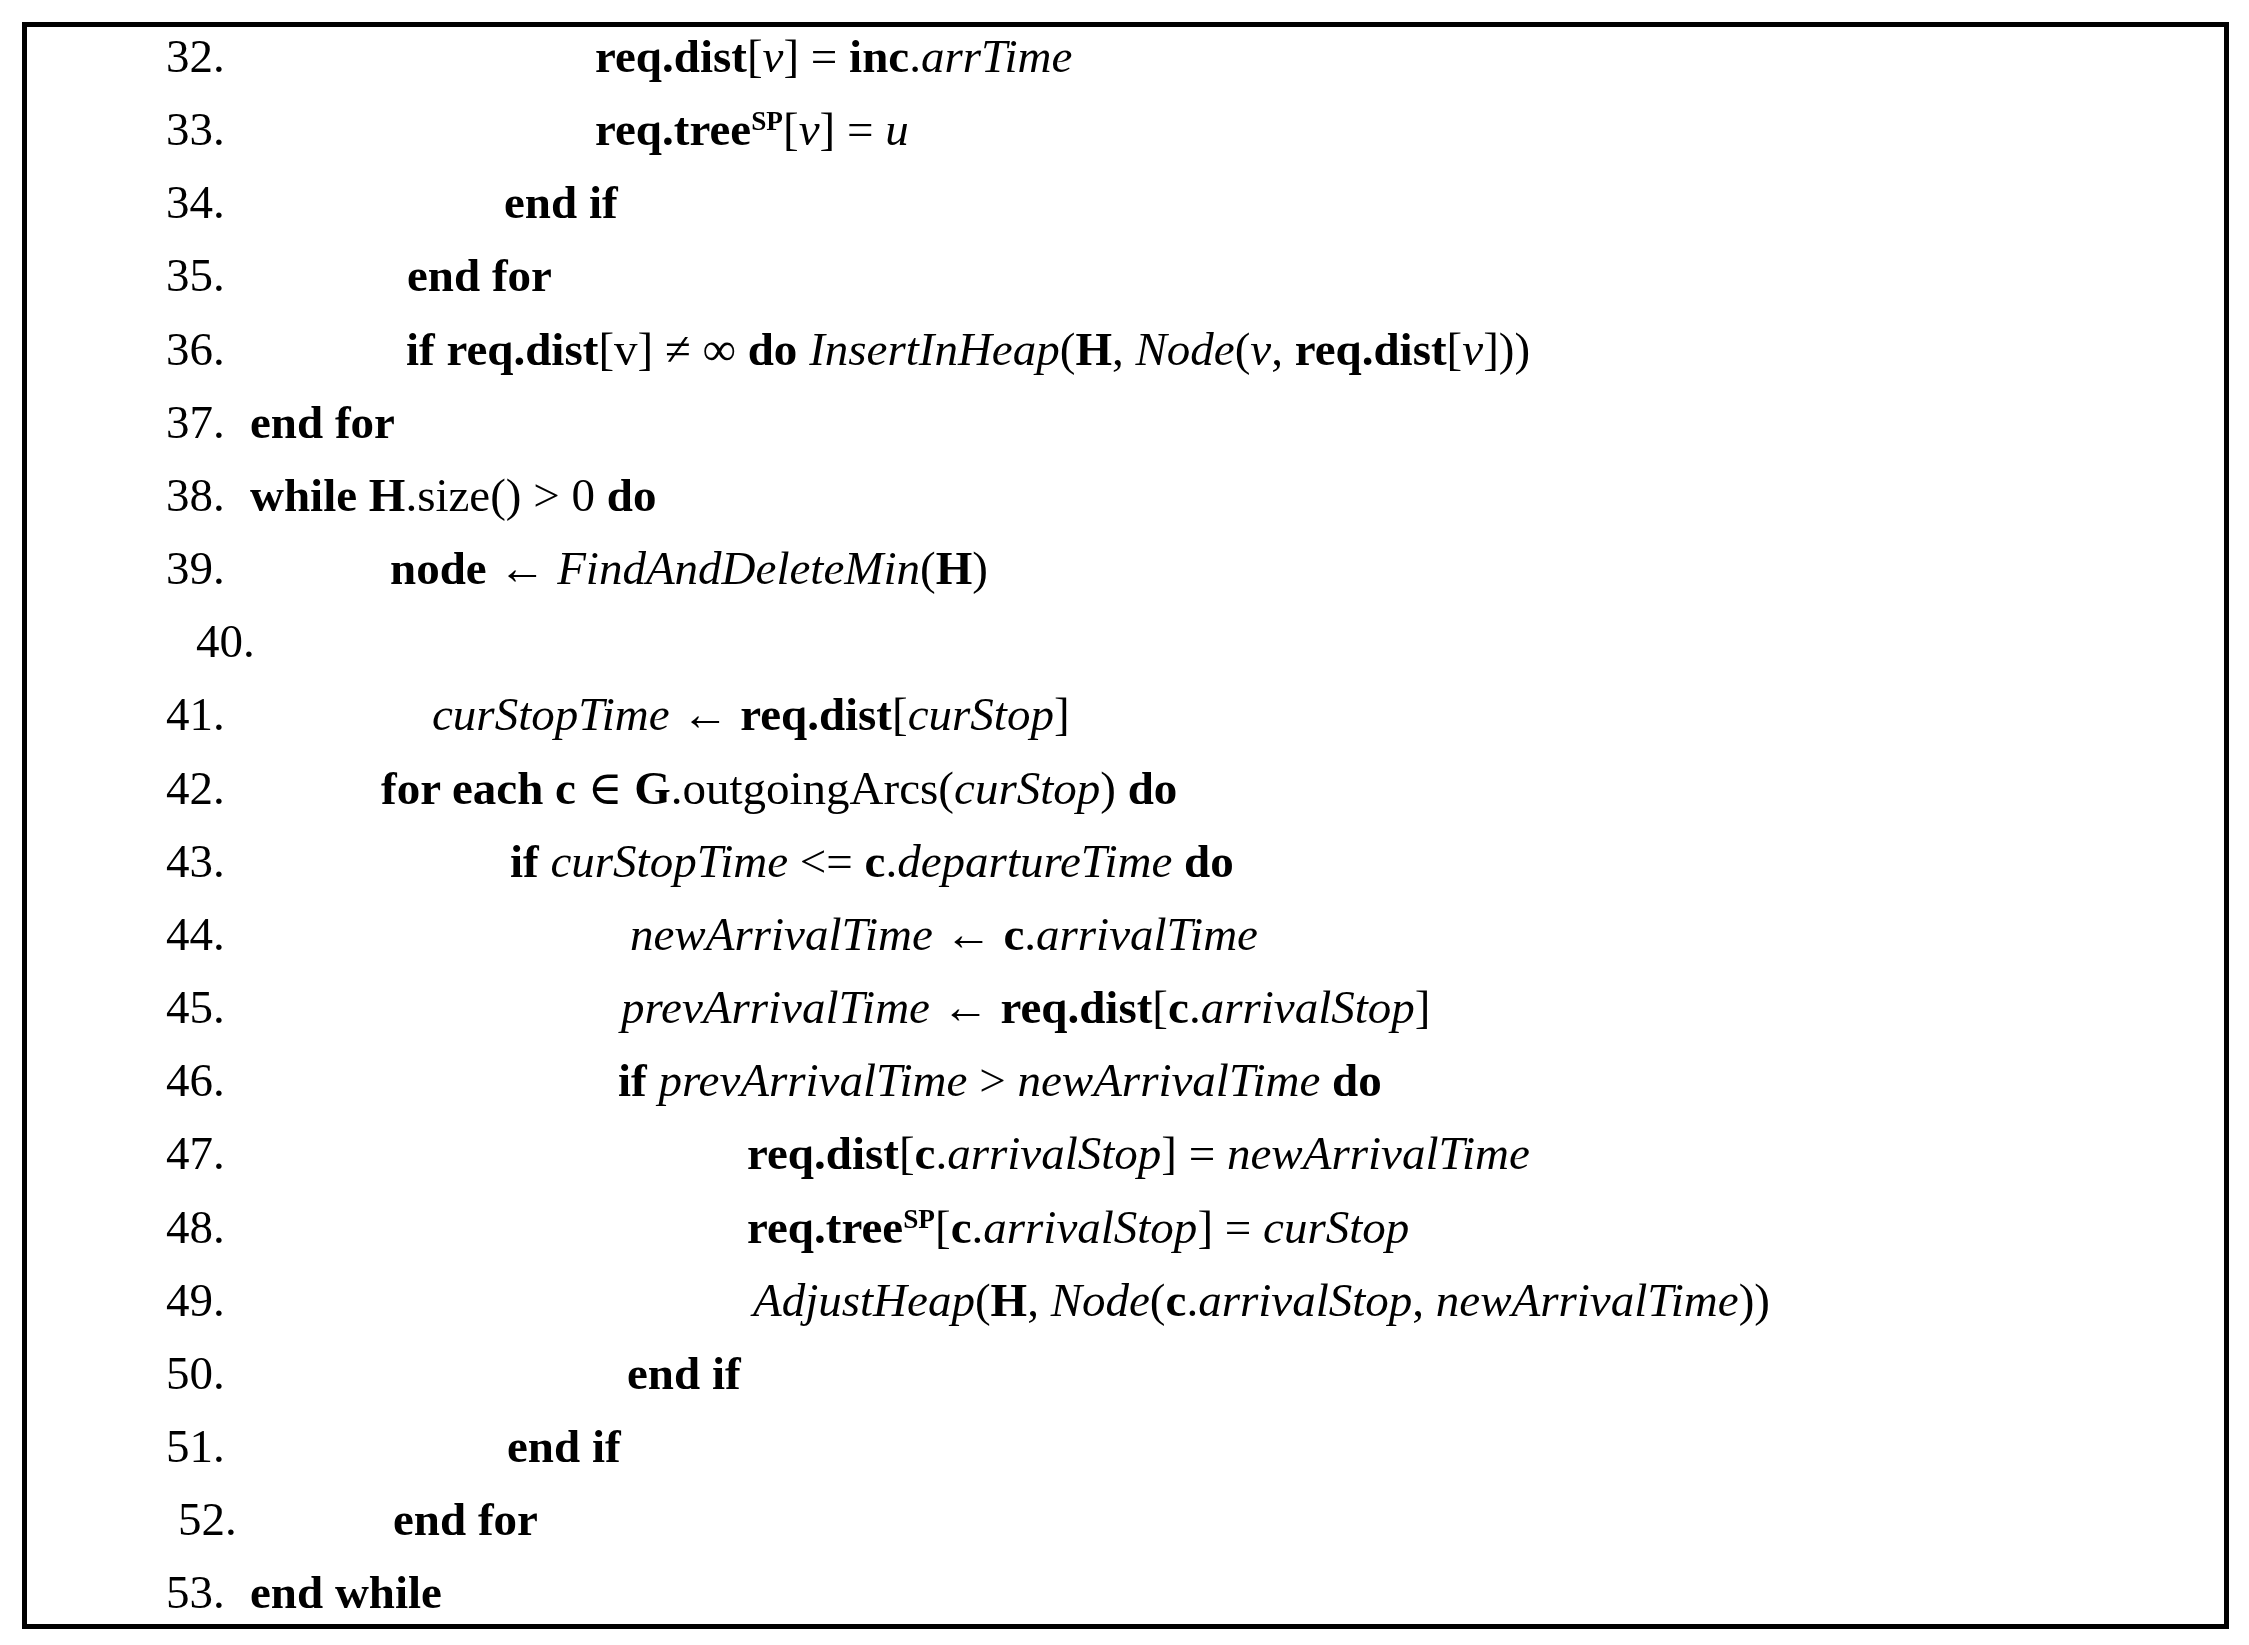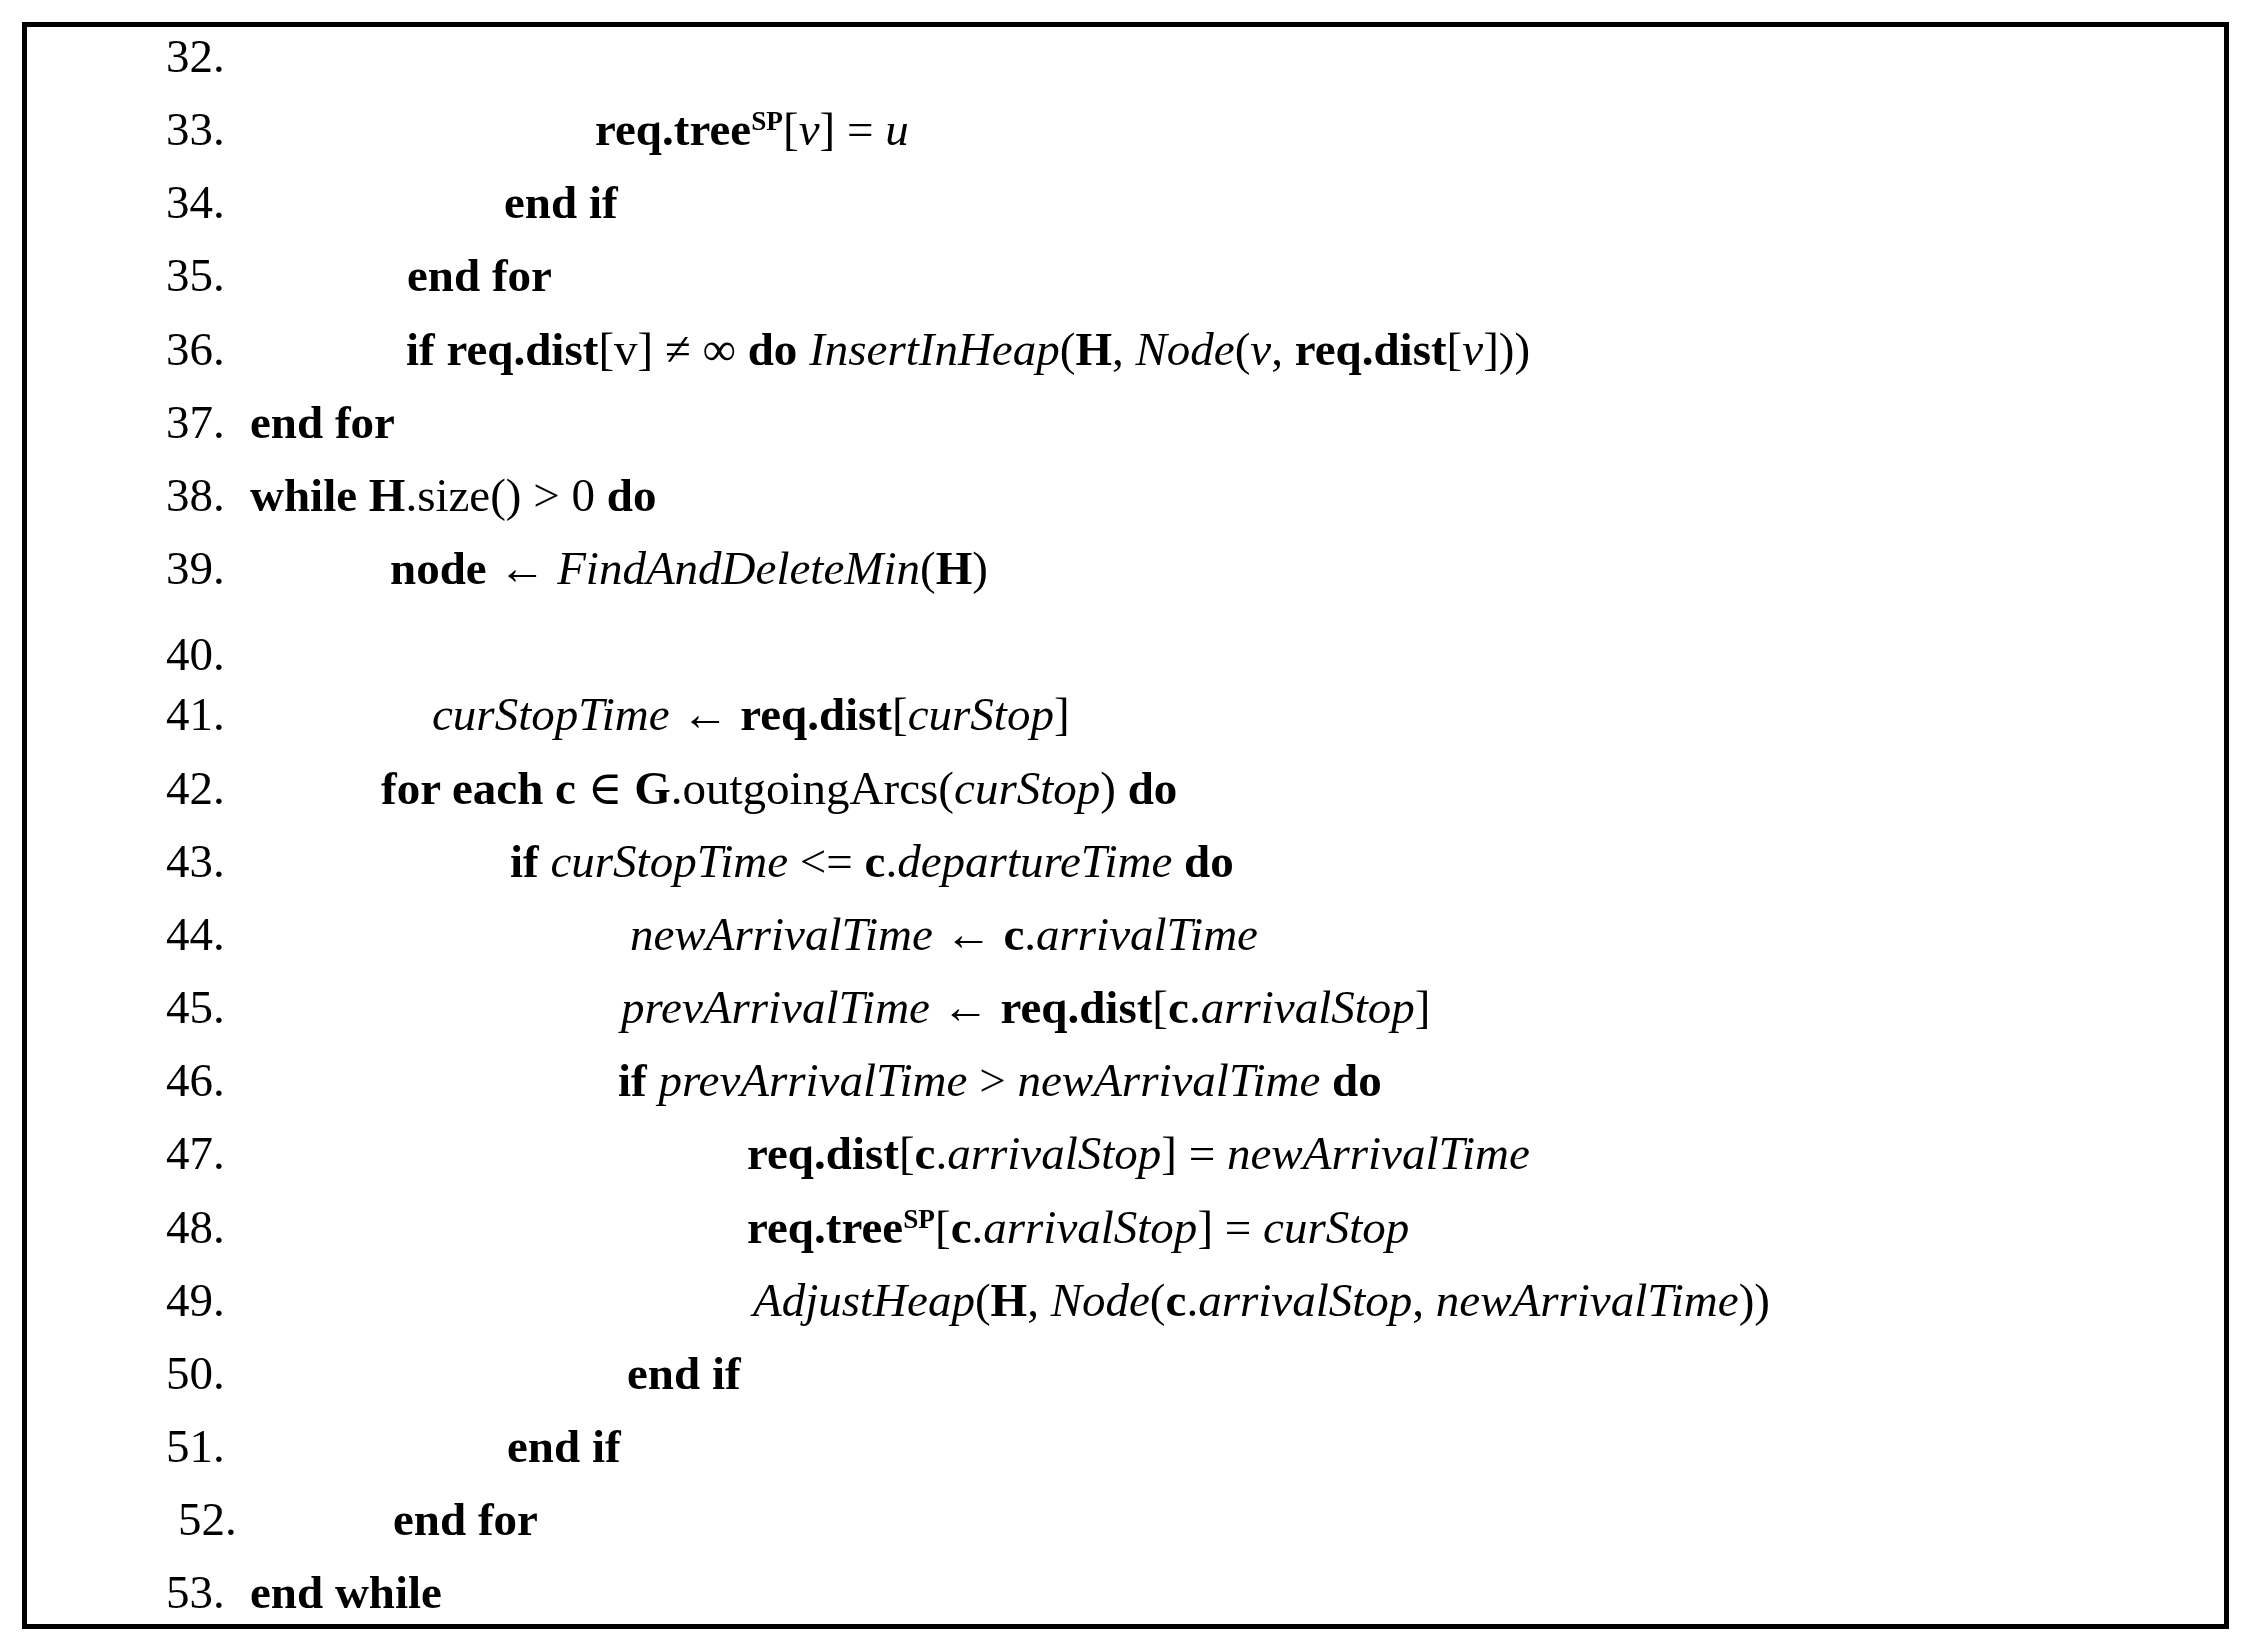--- a/index.html
+++ b/index.html
@@ -43,29 +43,29 @@
     font-size:0.58em;
     vertical-align:0.55em;
     line-height:0;
   }
 </style>
 </head>
 <body>
 
 <div class="frame"></div>
 <div class="listing">
-    <div class="code-line" style="top: 0px;"><span class="line-number">32.</span></div>
+    <div class="code-line" style="top: 0px;"><span class="line-number">32.</span><span class="line-content" style="left: 595px;"><span class="sg-b">req.dist</span><span class="sg-r">[</span><span class="sg-i">v</span><span class="sg-r">] = </span><span class="sg-b">inc</span><span class="sg-r">.</span><span class="sg-i">arrTime</span></span></div>
     <div class="code-line" style="top: 73px;"><span class="line-number">33.</span><span class="line-content" style="left: 595px;"><span class="sg-b">req.tree</span><span class="sg-sb">SP</span><span class="sg-r">[</span><span class="sg-i">v</span><span class="sg-r">] = </span><span class="sg-i">u</span></span></div>
     <div class="code-line" style="top: 146px;"><span class="line-number">34.</span><span class="line-content" style="left: 504px;"><span class="sg-b">end if</span></span></div>
     <div class="code-line" style="top: 219px;"><span class="line-number">35.</span><span class="line-content" style="left: 407px;"><span class="sg-b">end for</span></span></div>
     <div class="code-line" style="top: 293px;"><span class="line-number">36.</span><span class="line-content" style="left: 406px;"><span class="sg-b">if </span><span class="sg-b">req.dist</span><span class="sg-r">[v] ≠ ∞ </span><span class="sg-b">do </span><span class="sg-i">InsertInHeap</span><span class="sg-r">(</span><span class="sg-b">H</span><span class="sg-r">, </span><span class="sg-i">Node</span><span class="sg-r">(</span><span class="sg-i">v</span><span class="sg-r">, </span><span class="sg-b">req.dist</span><span class="sg-r">[</span><span class="sg-i">v</span><span class="sg-r">]))</span></span></div>
     <div class="code-line" style="top: 366px;"><span class="line-number">37.</span><span class="line-content" style="left: 250px;"><span class="sg-b">end for</span></span></div>
     <div class="code-line" style="top: 439px;"><span class="line-number">38.</span><span class="line-content" style="left: 250px;"><span class="sg-b">while </span><span class="sg-b">H</span><span class="sg-r">.size() &gt; 0 </span><span class="sg-b">do</span></span></div>
     <div class="code-line" style="top: 512px; text-align: center;"><span class="line-number">39.</span><span class="line-content" style="left: 390px;"><span class="sg-b">node</span><span class="sg-r"> ← </span><span class="sg-i">FindAndDeleteMin</span><span class="sg-r">(</span><span class="sg-b">H</span><span class="sg-r">)</span></span></div>
-    <div class="code-line" style="top: 598px;"><span class="line-number">40.</span></div>
+    <div class="code-line" style="top: 585px; margin-left: 30px;"><span class="line-number">40.</span></div>
     <div class="code-line" style="top: 658px;"><span class="line-number">41.</span><span class="line-content" style="left: 432px;"><span class="sg-i">curStopTime</span><span class="sg-r"> ← </span><span class="sg-b">req.dist</span><span class="sg-r">[</span><span class="sg-i">curStop</span><span class="sg-r">]</span></span></div>
     <div class="code-line" style="top: 732px;"><span class="line-number">42.</span><span class="line-content" style="left: 381px;"><span class="sg-b">for each c</span><span class="sg-r"> ∈ </span><span class="sg-b">G</span><span class="sg-r">.outgoingArcs(</span><span class="sg-i">curStop</span><span class="sg-r">) </span><span class="sg-b">do</span></span></div>
     <div class="code-line" style="top: 805px;"><span class="line-number">43.</span><span class="line-content" style="left: 510px;"><span class="sg-b">if </span><span class="sg-i">curStopTime</span><span class="sg-r"> &lt;= </span><span class="sg-b">c</span><span class="sg-r">.</span><span class="sg-i">departureTime</span><span class="sg-r"> </span><span class="sg-b">do</span></span></div>
     <div class="code-line" style="top: 878px;"><span class="line-number">44.</span><span class="line-content" style="left: 630px;"><span class="sg-i">newArrivalTime</span><span class="sg-r"> ← </span><span class="sg-b">c</span><span class="sg-r">.</span><span class="sg-i">arrivalTime</span></span></div>
     <div class="code-line" style="top: 951px;"><span class="line-number">45.</span><span class="line-content" style="left: 621px;"><span class="sg-i">prevArrivalTime</span><span class="sg-r"> ← </span><span class="sg-b">req.dist</span><span class="sg-r">[</span><span class="sg-b">c</span><span class="sg-r">.</span><span class="sg-i">arrivalStop</span><span class="sg-r">]</span></span></div>
     <div class="code-line" style="top: 1024px;"><span class="line-number">46.</span><span class="line-content" style="left: 618px;"><span class="sg-b">if </span><span class="sg-i">prevArrivalTime</span><span class="sg-r"> &gt; </span><span class="sg-i">newArrivalTime</span><span class="sg-r"> </span><span class="sg-b">do</span></span></div>
     <div class="code-line" style="top: 1097px;"><span class="line-number">47.</span><span class="line-content" style="left: 747px;"><span class="sg-b">req.dist</span><span class="sg-r">[</span><span class="sg-b">c</span><span class="sg-r">.</span><span class="sg-i">arrivalStop</span><span class="sg-r">] = </span><span class="sg-i">newArrivalTime</span></span></div>
     <div class="code-line" style="top: 1171px;"><span class="line-number">48.</span><span class="line-content" style="left: 747px;"><span class="sg-b">req.tree</span><span class="sg-sb">SP</span><span class="sg-r">[</span><span class="sg-b">c</span><span class="sg-r">.</span><span class="sg-i">arrivalStop</span><span class="sg-r">] = </span><span class="sg-i">curStop</span></span></div>
     <div class="code-line" style="top: 1244px;"><span class="line-number">49.</span><span class="line-content" style="left: 753px;"><span class="sg-i">AdjustHeap</span><span class="sg-r">(</span><span class="sg-b">H</span><span class="sg-r">, </span><span class="sg-i">Node</span><span class="sg-r">(</span><span class="sg-b">c</span><span class="sg-r">.</span><span class="sg-i">arrivalStop</span><span class="sg-r">, </span><span class="sg-i">newArrivalTime</span><span class="sg-r">))</span></span></div>
     <div class="code-line" style="top: 1317px;"><span class="line-number">50.</span><span class="line-content" style="left: 627px;"><span class="sg-b">end if</span></span></div>

